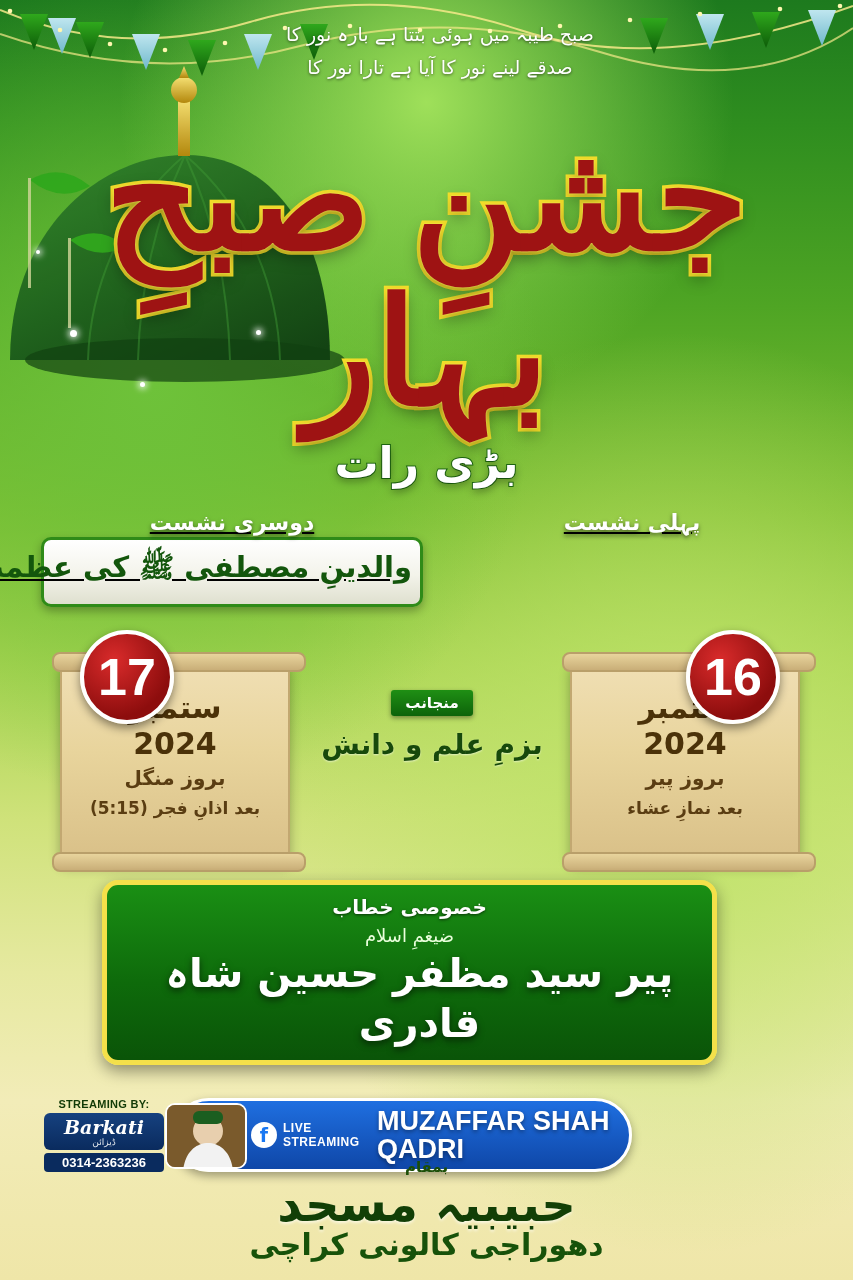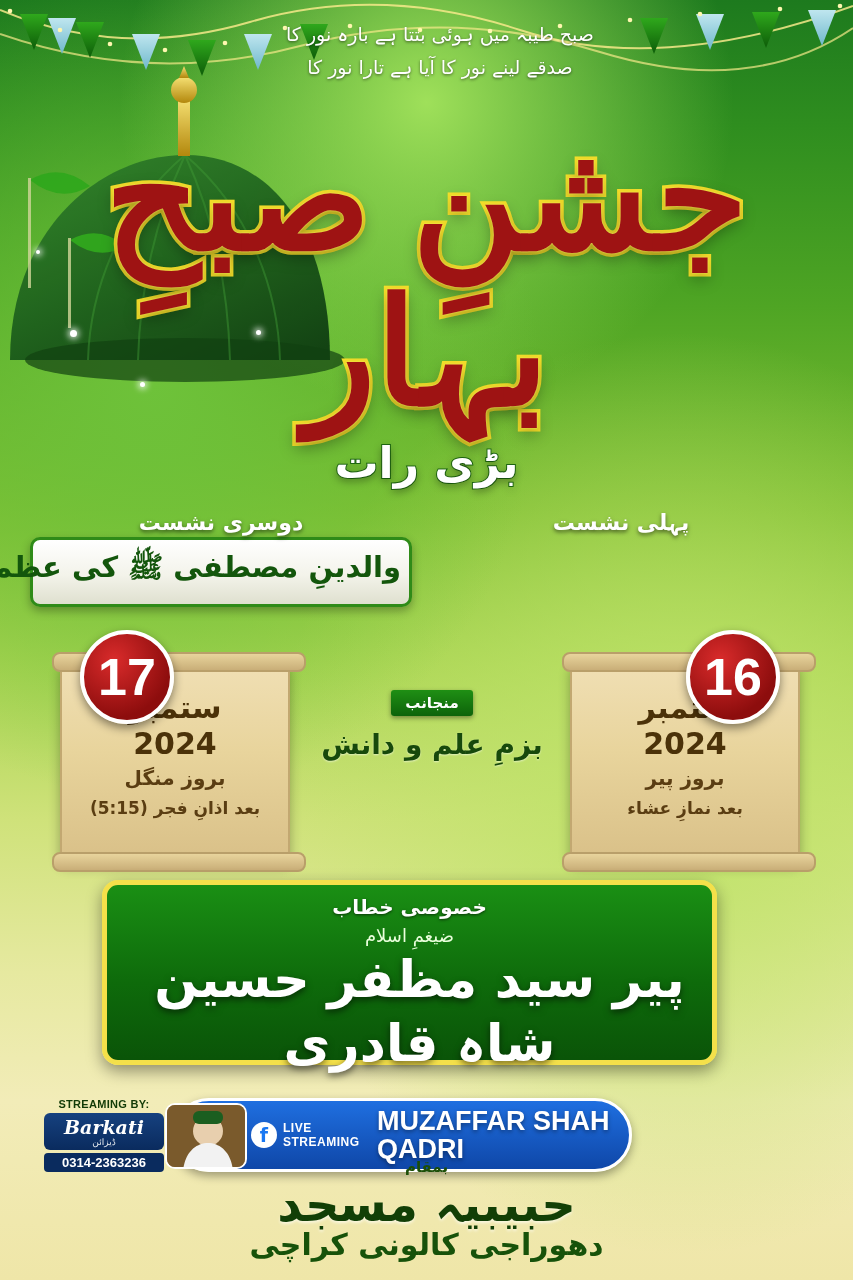--- a/index.html
+++ b/index.html
@@ -73,21 +73,21 @@
     font-size: 44px; font-weight: bold;
     color: #ffffff;
     -webkit-text-stroke: 2px #1f6b12;
     paint-order: stroke fill;
     text-shadow: 0 3px 8px rgba(0,0,0,.4);
   }
 
   
   .sessions {
     position: absolute; top: 510px; left: 30px; width: 793px;
-    display: flex; justify-content: flex-start; gap: 18px;
+    display: flex; justify-content: flex-end; gap: 18px; text-decoration: underline;
   }
   .session { position: relative; width: 382px; }
   .session-tag {
     direction: rtl; text-align: center;
     font-family: "DejaVu Sans", sans-serif;
     font-size: 22px; font-weight: bold; color: #ffffff;
     text-shadow: 0 2px 4px rgba(0,0,0,.55);
     margin-bottom: 2px;
   }
   .session-bar {
@@ -178,21 +178,21 @@
   .sp-kicker {
     font-family: "DejaVu Sans", sans-serif; font-size: 20px;
     font-weight: bold; color: #ffffff; text-shadow: 0 1px 3px rgba(0,0,0,.6);
   }
   .sp-title {
     font-family: "DejaVu Sans", sans-serif; font-size: 18px;
     color: #eaffdc; margin-top: 6px;
   }
   .sp-name {
     font-family: "DejaVu Sans", sans-serif;
-    font-size: 51px; font-weight: bold; color: #ffffff;
+    font-size: 40px; font-weight: bold; color: #ffffff;
     line-height: 1.25; margin-top: 2px;
     text-shadow: 0 3px 7px rgba(0,0,0,.55);
     margin-left: 20px;
   }
 
   
   .designer {
     position: absolute; left: 44px; top: 1098px; width: 120px;
     text-align: center;
   }

